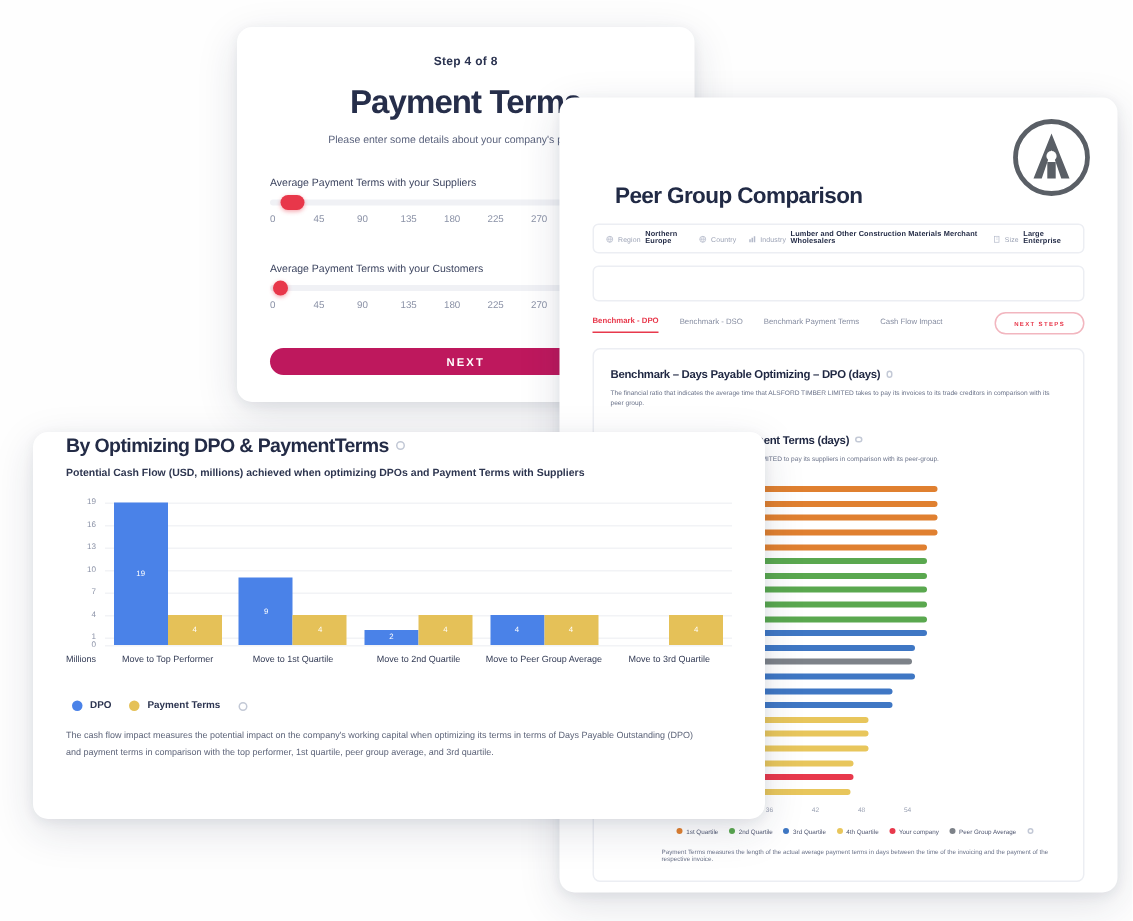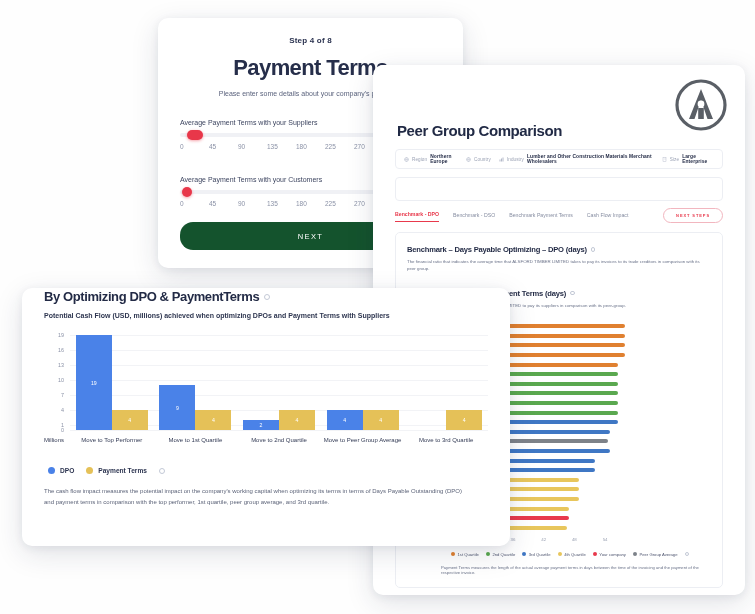--- a/index.html
+++ b/index.html
@@ -45,35 +45,35 @@
     background: #e8374a; border-radius: 50%;
     box-shadow: 0 1px 3px rgba(232,55,74,.45);
   }
   .slider-knob.pill { width: 16px; border-radius: 6px; }
   .slider-ticks {
     display: flex; margin-top: 6px; font-size: 6.5px; color: #8a91a6;
   }
   .slider-ticks span { width: 12.5%; text-align: left; }
   .next-btn {
     position: absolute; left: 22px; right: 22px; bottom: 18px;
-    height: 28px; background: #14532d; border-radius: 13px;
-    color: #fff; font-size: 7.5px; font-weight: normal; letter-spacing: 1.4px;
+    height: 18px; background: #be185d; border-radius: 13px;
+    color: #fff; font-size: 7.5px; font-weight: bold; letter-spacing: 1.4px;
     display: flex; align-items: center; justify-content: center;
     border: none; cursor: pointer;
   }
 
   
   #peer-card {
     left: 373px; top: 65px; width: 372px; height: 530px;
     z-index: 2; overflow: hidden; padding: 12px 14px;
   }
   .logo-wrap { position: absolute; right: 16px; top: 12px; }
   .peer-title {
     font-size: 15px; font-weight: bold; color: #212a45;
-    letter-spacing: -.4px; margin: 45px 0 0 10px;
+    letter-spacing: -.4px; margin: 45px 0 0 23px;
   }
   .filter-bar {
     margin: 10px 8px 0 8px; height: 20px; border: 1px solid #eceef3;
     border-radius: 4px; display: flex; align-items: center;
     padding: 0 8px; gap: 5px; background: #fff;
   }
   .filter-item { display: flex; align-items: center; gap: 3px; }
   .filter-key { font-size: 4.6px; color: #9aa1b4; letter-spacing: .1px; }
   .filter-val { font-size: 4.9px; color: #232b46; font-weight: bold; letter-spacing: .1px; }
   .filter-ico { width: 5px; height: 5px; color: #b3b9c9; flex: 0 0 auto; }

